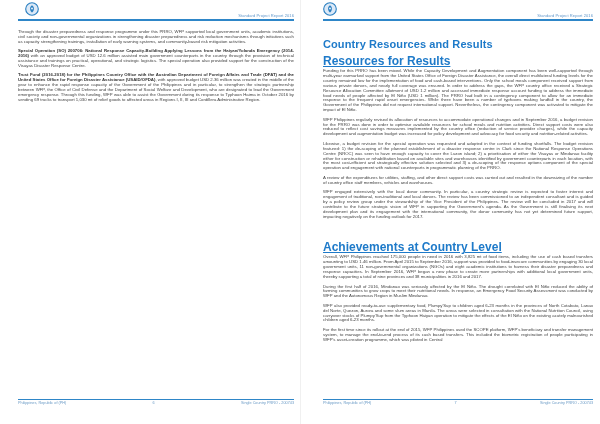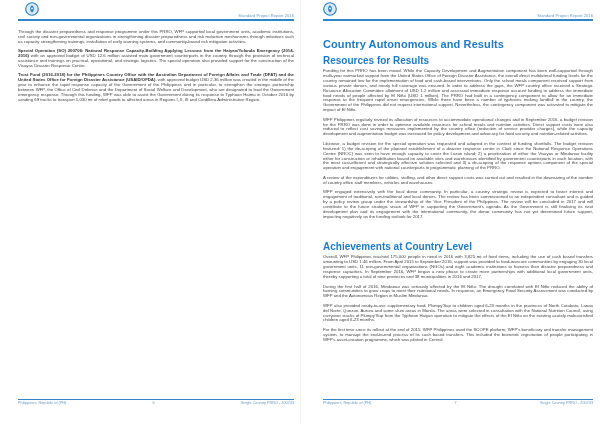--- a/index.html
+++ b/index.html
@@ -59,22 +59,22 @@
   .content p b { color:#333333; }
 
   .doc-title {
     margin:8px 0 7px 0;
     font-size:11px; line-height:12px;
     font-weight:bold; color:#1e7ac9;
     letter-spacing:0.1px;
   }
   .section-heading {
     margin:5px 0 3.5px 0;
-    font-size:10px; line-height:8.5px;
-    font-weight:bold; color:#1e7ac9;
+    font-size:12px; line-height:8.5px;
+    font-weight:bold; color:#1e7ac9;text-decoration:underline;
   }
   .section-heading.second { margin-top:24px; }
 </style>
 </head>
 <body>
 
 <div class="spread">
 
   <div class="page page-left">
     <div class="hdr">
@@ -109,21 +109,21 @@
           <circle cx="10" cy="10" r="9" fill="#dce9f7" stroke="#2a7fc0" stroke-width="1.6"></circle>
           <path d="M10 4.5 C12.6 6 13.4 9 12.2 12 C11.4 14 10 15 10 15 C10 15 8.6 14 7.8 12 C6.6 9 7.4 6 10 4.5 Z" fill="#2a7fc0"></path>
           <circle cx="10" cy="9.2" r="1.5" fill="#dce9f7"></circle>
         </svg>
       </span>
       <span class="hdr-text">Standard Project Report 2016</span>
       <span class="hdr-line"></span>
     </div>
 
     <div class="content">
-      <h1 class="doc-title">Country Autonomous and Results</h1>
+      <h1 class="doc-title">Country Resources and Results</h1>
 
       <h2 class="section-heading">Resources for Results</h2>
       <p>Funding for this PRRO has been mixed. While the Capacity Development and Augmentation component has been well-supported through multi-year earmarked support from the United States Office of Foreign Disaster Assistance, the overall direct multilateral funding levels for the country remained low for the implementation of food and cash-based interventions. Only the school meals component received support from various private donors, and nearly full coverage was ensured. In order to address the gaps, the WFP country office received a Strategic Resource Allocation Committee allotment of USD 1.2 million and accessed immediate response account funding to address the immediate food needs of people affected by El Niño (USD 1 million). The PRRO had built in a contingency component to allow for an immediate response to the frequent rapid onset emergencies. While there have been a number of typhoons making landfall in the country, the Government of the Philippines did not request international support. Nevertheless, the contingency component was activated to mitigate the impact of El Niño.</p>
       <p>WFP Philippines regularly revised its allocation of resources to accommodate operational changes and in September 2016, a budget revision for the PRRO was done in order to optimise available resources for school meals and nutrition activities. Direct support costs were also reduced to reflect cost savings measures implemented by the country office (reduction of service provider charges), while the capacity development and augmentation budget was increased for policy development and advocacy for food security and nutrition-related activities.</p>
       <p>Likewise, a budget revision for the special operation was requested and adopted in the context of funding shortfalls. The budget revision featured: 1) the de-scoping of the planned establishment of a disaster response centre in Clark since the National Response Operations Centre (NROC) was seen to have enough capacity to cover the Luzon island; 2) a prioritisation of either the Visayas or Mindanao facility either for construction or rehabilitation based on available sites and warehouses identified by government counterparts in each location, with the most cost-efficient and strategically effective solution selected and 3) a de-scoping of the response options component of the special operation and engagement with national counterparts in programmatic planning of the PRRO.</p>
       <p>A review of the expenditures for utilities, staffing, and other direct support costs was carried out and resulted in the downsizing of the number of country office staff members, vehicles and warehouses.</p>
       <p>WFP engaged extensively with the local donor community. In particular, a country strategic review is expected to foster interest and engagement of traditional, non-traditional and local donors. The review has been commissioned to an independent consultant and is guided by a policy review group under the stewardship of the Vice President of the Philippines. The review will be concluded in 2017 and will contribute to the future strategic vision of WFP in supporting the Government's agenda. As the Government is still finalising its next development plan and its engagement with the international community, the donor community has not yet determined future support, impacting negatively on the funding outlook for 2017.</p>
 
       <h2 class="section-heading second">Achievements at Country Level</h2>
       <p>Overall, WFP Philippines reached 175,000 people in need in 2016 with 3,825 mt of food items, including the use of cash based transfers amounting to USD 1.46 million. From April 2015 to September 2016, support was provided to food-insecure communities by engaging 30 local government units, 11 non-governmental organizations (NGOs) and eight academic institutions to harness their disaster preparedness and response capacities. In September 2016, WFP began a new phase to create more partnerships with additional local government units, thereby supporting a total of nine provinces and 38 municipalities in 2016 and 2017.</p>

